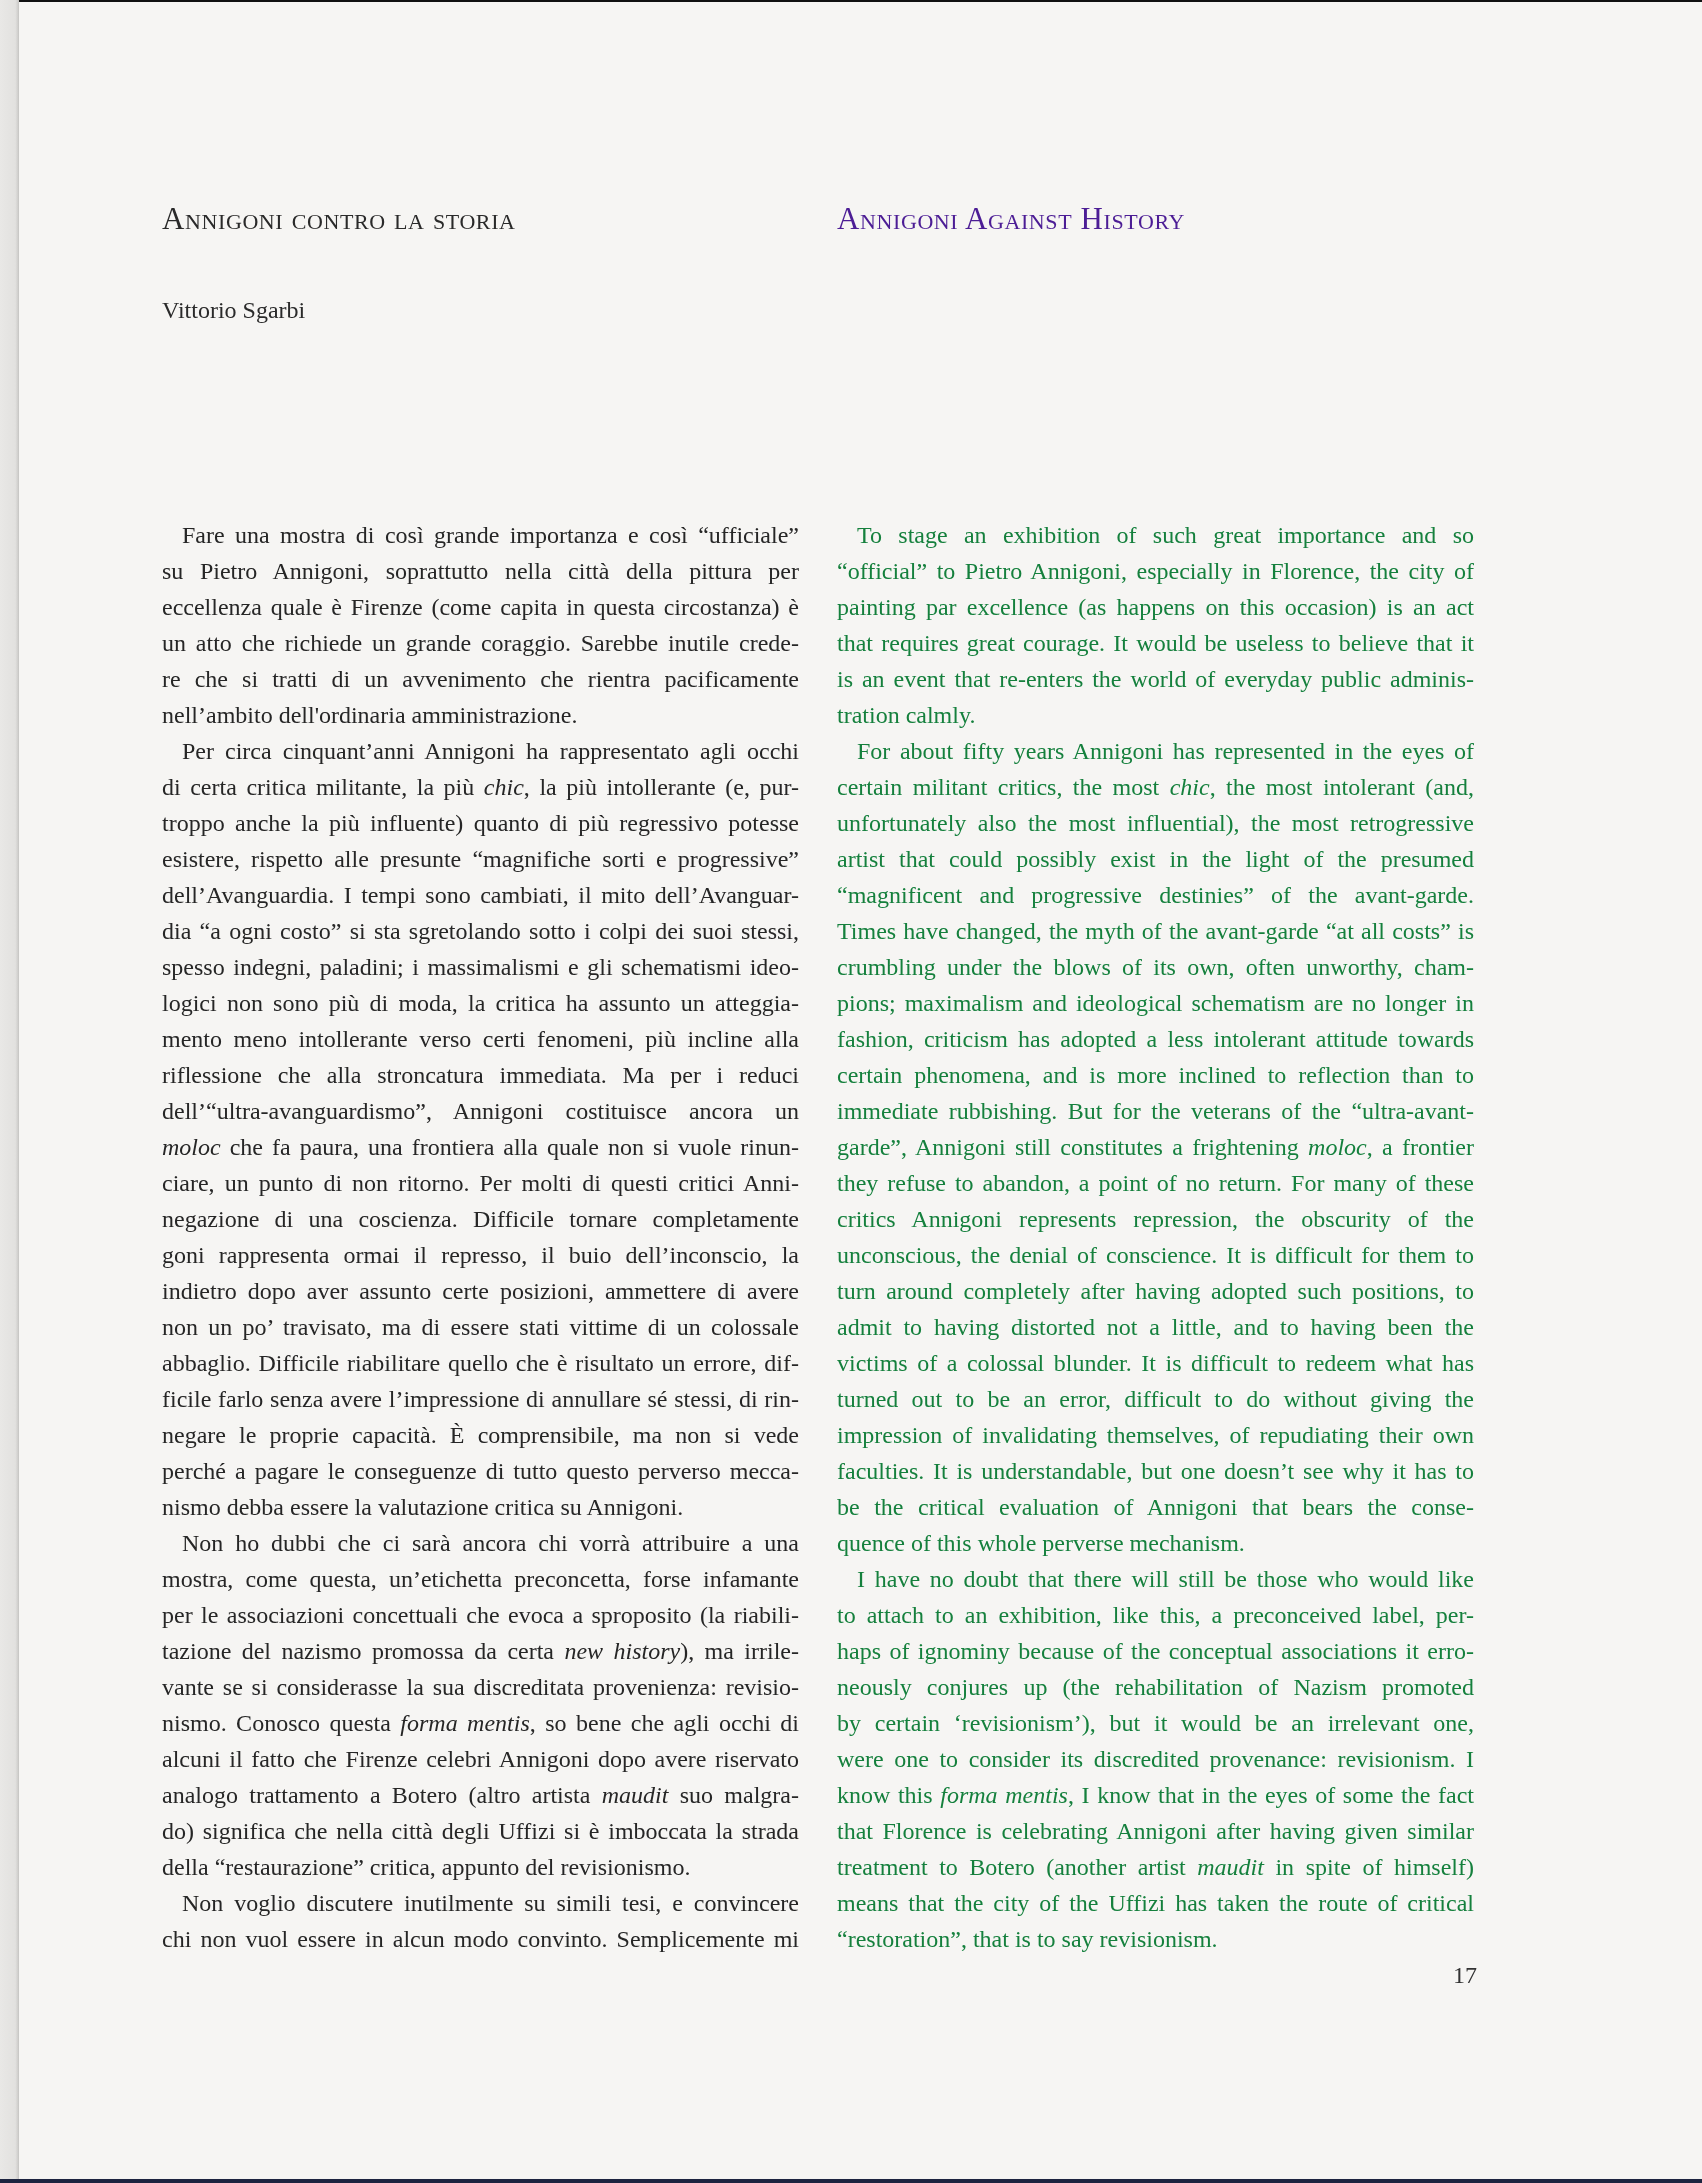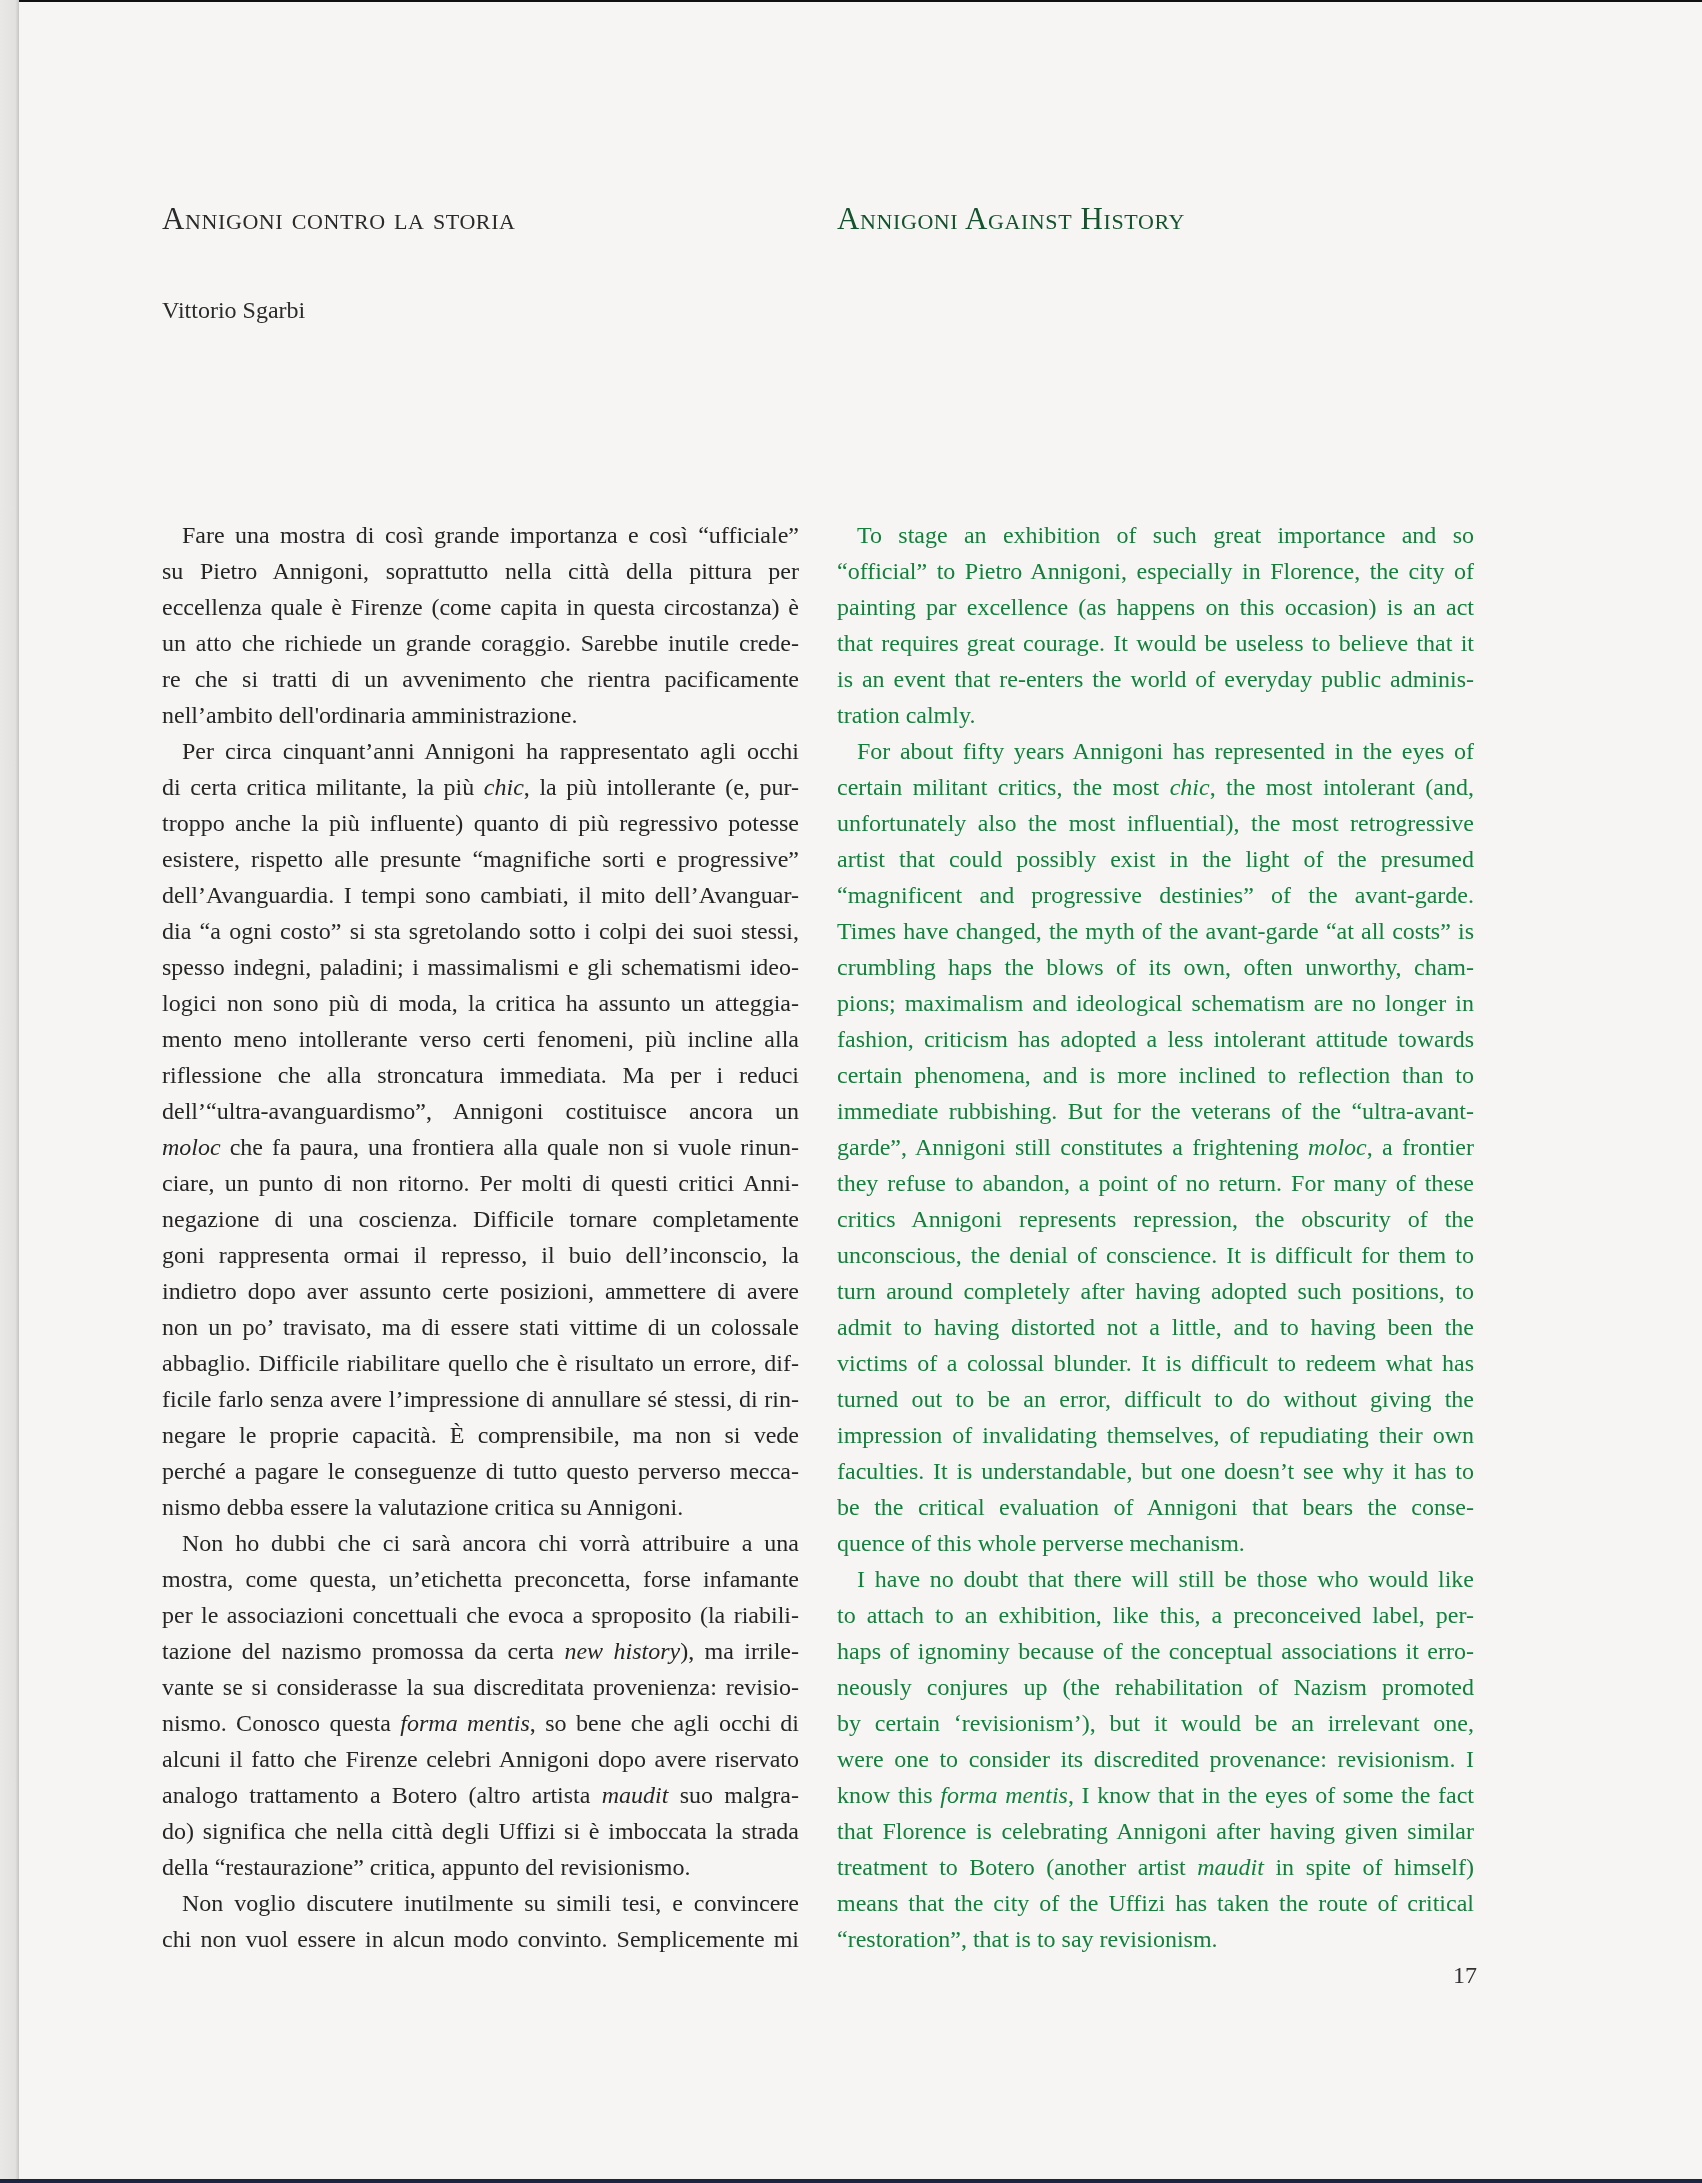--- a/index.html
+++ b/index.html
@@ -21,21 +21,21 @@
   }
   .col { position: absolute; width: 637px; }
   .col-it { left: 162px; }
   .col-en { left: 837px; }
   .title {
     position: absolute; top: 201px; margin: 0;
     font-weight: normal; font-size: 31px; letter-spacing: 0.6px; white-space: nowrap;
     font-variant: small-caps;
   }
   .title-it { left: 162px; color: #2a2a2a; }
-  .title-en { left: 837px; color: #14532d; }
+  .title-en { left: 837px; color: #4c1d95; }
   .author {
     position: absolute; left: 162px; top: 297px; margin: 0;
     font-weight: normal; font-size: 24px; color: #2a2a2a;
   }
   .body { position: absolute; top: 489px; margin-top: 28px; }
   .line {
     height: 36px; line-height: 36px; font-size: 24px; white-space: nowrap;
     text-align: justify; text-align-last: justify;
   }
   .line.last { text-align-last: left; }
@@ -106,21 +106,21 @@
     <div class="line"><span>painting par excellence (as happens on this occasion) is an act</span></div>
     <div class="line"><span>that requires great courage. It would be useless to believe that it</span></div>
     <div class="line"><span>is an event that re-enters the world of everyday public adminis-</span></div>
     <div class="line last"><span>tration calmly.</span></div>
     <div class="line indent"><span>For about fifty years Annigoni has represented in the eyes of</span></div>
     <div class="line"><span>certain militant critics, the most </span><em>chic</em><span>, the most intolerant (and,</span></div>
     <div class="line"><span>unfortunately also the most influential), the most retrogressive</span></div>
     <div class="line"><span>artist that could possibly exist in the light of the presumed</span></div>
     <div class="line"><span>“magnificent and progressive destinies” of the avant-garde.</span></div>
     <div class="line"><span>Times have changed, the myth of the avant-garde “at all costs” is</span></div>
-    <div class="line"><span>crumbling haps the blows of its own, often unworthy, cham-</span></div>
+    <div class="line"><span>crumbling under the blows of its own, often unworthy, cham-</span></div>
     <div class="line"><span>pions; maximalism and ideological schematism are no longer in</span></div>
     <div class="line"><span>fashion, criticism has adopted a less intolerant attitude towards</span></div>
     <div class="line"><span>certain phenomena, and is more inclined to reflection than to</span></div>
     <div class="line"><span>immediate rubbishing. But for the veterans of the “ultra-avant-</span></div>
     <div class="line"><span>garde”, Annigoni still constitutes a frightening </span><em>moloc</em><span>, a frontier</span></div>
     <div class="line"><span>they refuse to abandon, a point of no return. For many of these</span></div>
     <div class="line"><span>critics Annigoni represents repression, the obscurity of the</span></div>
     <div class="line"><span>unconscious, the denial of conscience. It is difficult for them to</span></div>
     <div class="line"><span>turn around completely after having adopted such positions, to</span></div>
     <div class="line"><span>admit to having distorted not a little, and to having been the</span></div>

